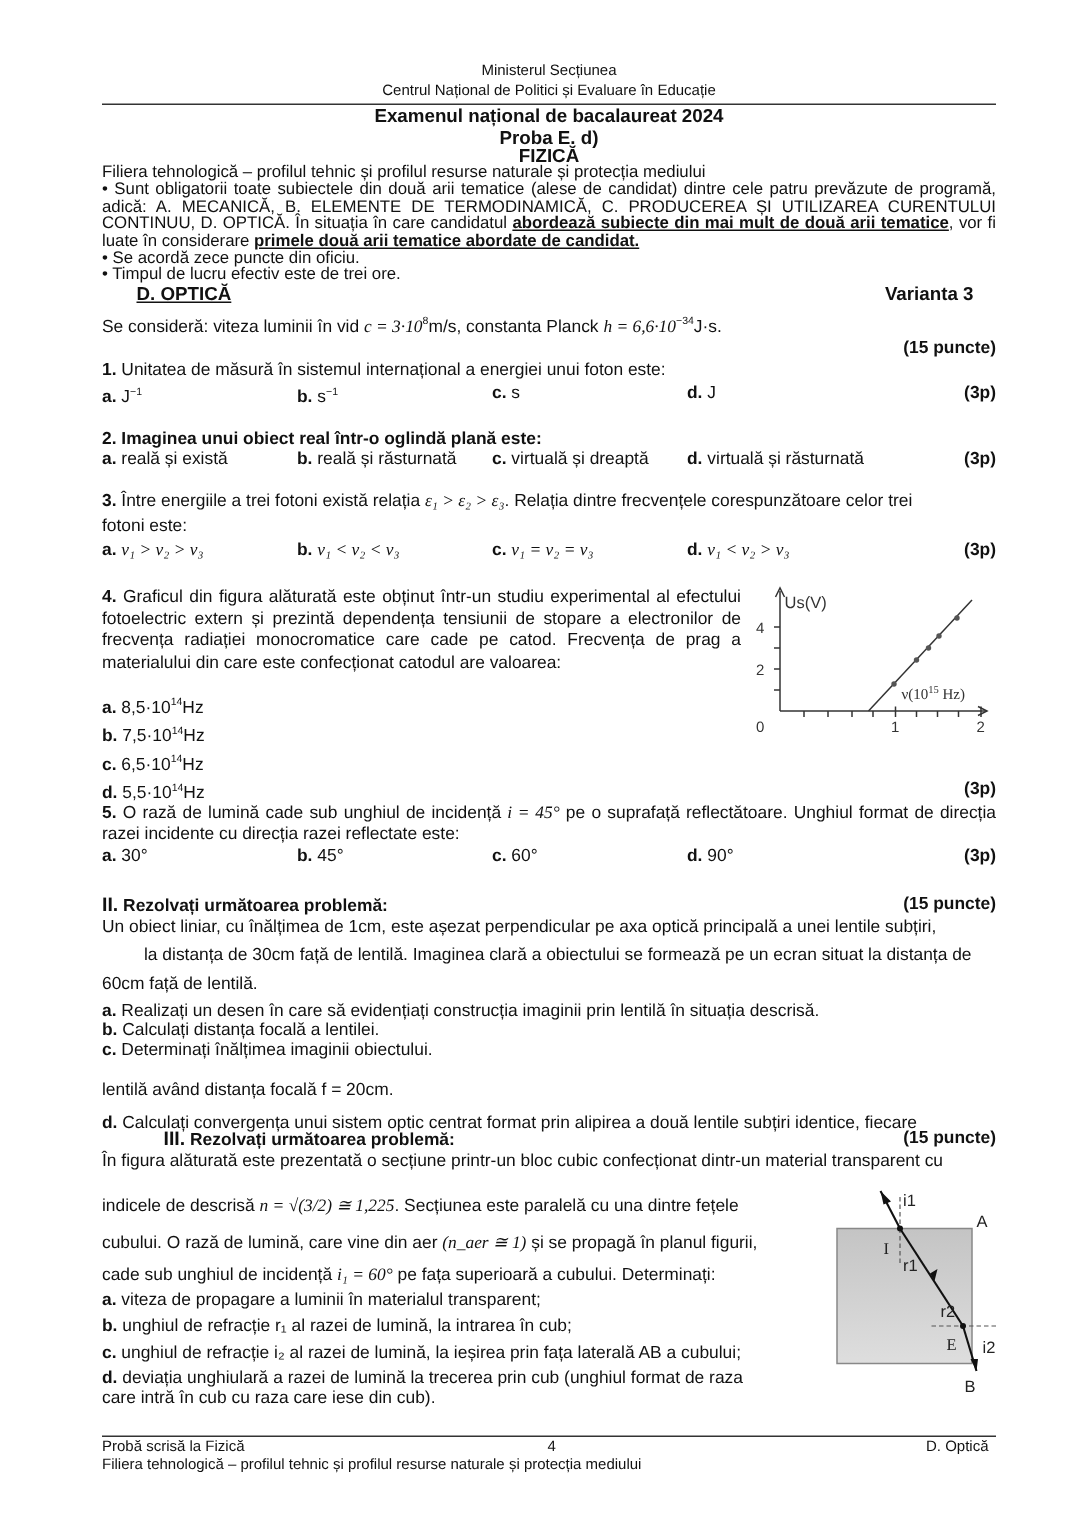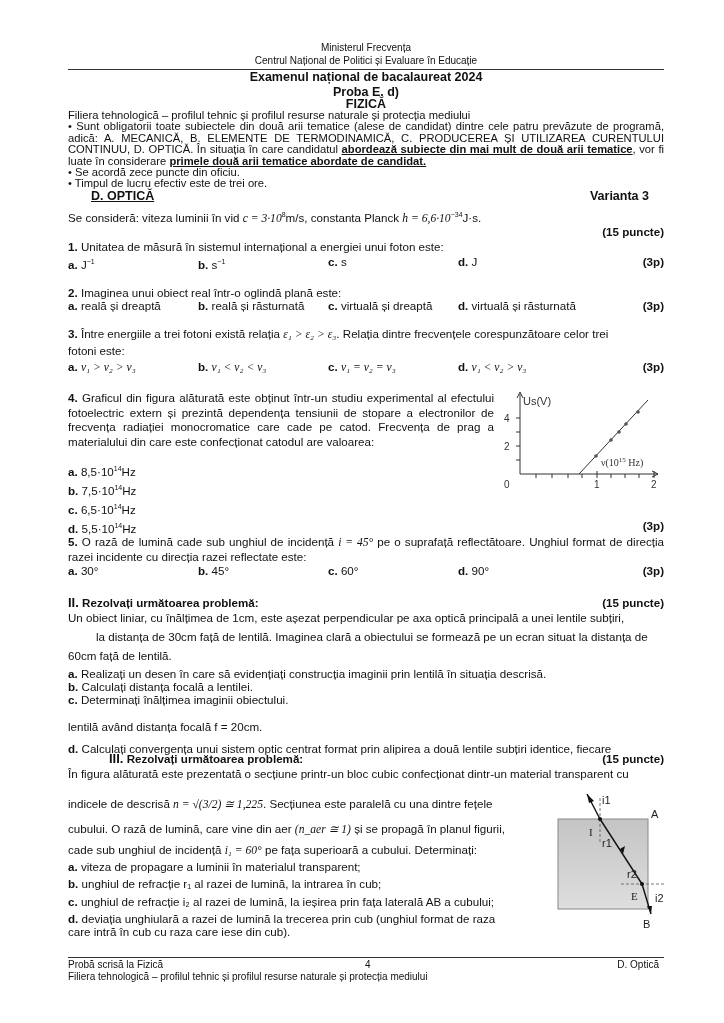--- a/index.html
+++ b/index.html
@@ -19,21 +19,21 @@
   sup { font-size:7px; vertical-align:5px; }
   .ital { font-style:italic; font-family:"Liberation Serif", serif; }
   .fig { position:absolute; }
   .foot { position:absolute; left:0; width:596px; font-size:10px; }
 </style>
 </head>
 <body>
 
 <div class="page">
 
-  <div class="hdr1" style="top:42px;">Ministerul Frecvența</div>
+  <div class="hdr1" style="top:42px;">Ministerul Secțiunea</div>
   <div class="hdr1" style="top:55px;">Centrul Național de Politici și Evaluare în Educație</div>
   <div class="rule" style="top:69px;"></div>
   <div class="ttl" style="top:70px;">Examenul național de bacalaureat 2024</div>
   <div class="ttl" style="top:85px;">Proba E. d)</div>
   <div class="ttl" style="top:97px;">FIZICĂ</div>
 
   <div class="t" style="top:110px; font-size:11.2px; line-height:11.5px;">Filiera tehnologică – profilul tehnic și profilul resurse naturale și protecția mediului</div>
   <div class="t tj" style="top:121px; font-size:11.2px; line-height:11.5px;">
     <span>• Sunt obligatorii toate subiectele din două arii tematice (alese de candidat) dintre cele patru prevăzute de programă, adică: A. MECANICĂ, B. ELEMENTE DE TERMODINAMICĂ, C. PRODUCEREA ȘI UTILIZAREA CURENTULUI CONTINUU, D. OPTICĂ. În situația în care candidatul </span><span class="b u">abordează subiecte din mai mult de două arii tematice</span><span>, vor fi luate în considerare </span><span class="b u">primele două arii tematice abordate de candidat.</span>
   </div>
@@ -54,23 +54,23 @@
 
   <div class="t" style="top:240px;"><b>1.</b> <span>Unitatea de măsură în sistemul internațional a energiei unui foton este:</span></div>
   <div class="t" style="top:255px;">
     <span class="opt" style="left:0;"><b>a.</b> <span>J</span><sup>−1</sup></span>
     <span class="opt" style="left:130px;"><b>b.</b> <span>s</span><sup>−1</sup></span>
     <span class="opt" style="left:260px;"><b>c.</b> <span>s</span></span>
     <span class="opt" style="left:390px;"><b>d.</b> <span>J</span></span>
     <span class="right">(3p)</span>
   </div>
 
-  <div class="t" style="top:286px;"><b>2.</b> <span>Imaginea unui obiect real într-o oglindă plană este:</span></div>
+  <div class="t" style="top:286px;font-weight:bold;"><b>2.</b> <span>Imaginea unui obiect real într-o oglindă plană este:</span></div>
   <div class="t" style="top:299px;">
-    <span class="opt" style="left:0;"><b>a.</b> <span>reală și dreaptă</span></span>
+    <span class="opt" style="left:0;"><b>a.</b> <span>reală și există</span></span>
     <span class="opt" style="left:130px;"><b>b.</b> <span>reală și răsturnată</span></span>
     <span class="opt" style="left:260px;"><b>c.</b> <span>virtuală și dreaptă</span></span>
     <span class="opt" style="left:390px;"><b>d.</b> <span>virtuală și răsturnată</span></span>
     <span class="right">(3p)</span>
   </div>
 
   <div class="t" style="top:327px;"><b>3.</b> <span>Între energiile a trei fotoni există relația </span><span class="ital">ε₁ &gt; ε₂ &gt; ε₃</span><span>. Relația dintre frecvențele corespunzătoare celor trei</span></div>
   <div class="t" style="top:344px;">fotoni este:</div>
   <div class="t" style="top:360px;">
     <span class="opt" style="left:0;"><b>a.</b> <span class="ital">ν₁ &gt; ν₂ &gt; ν₃</span></span>

